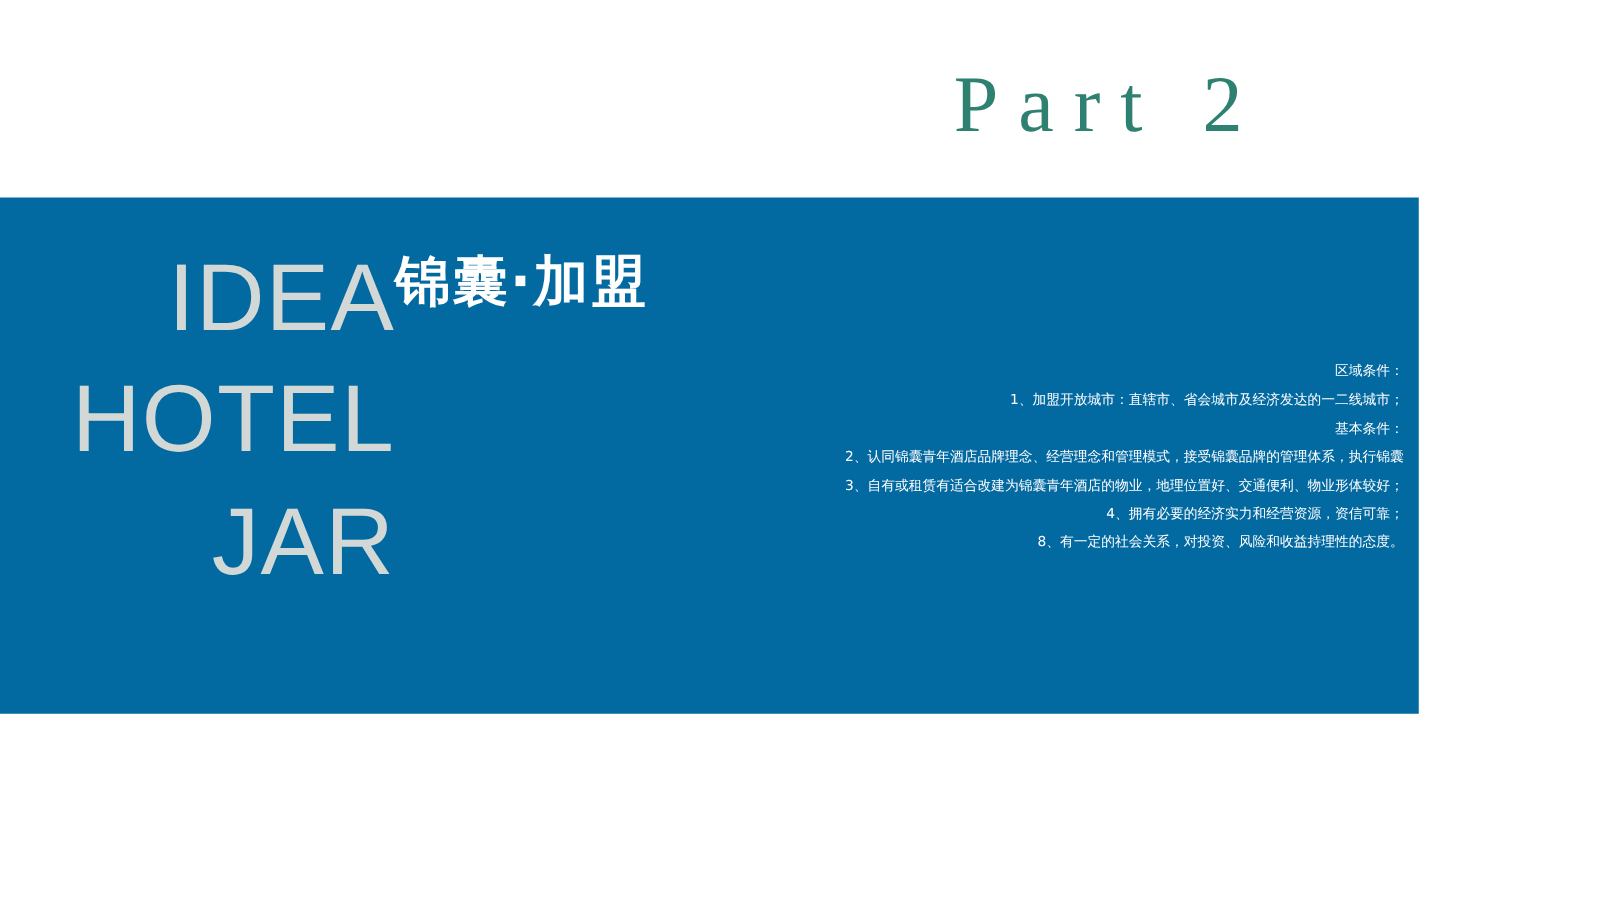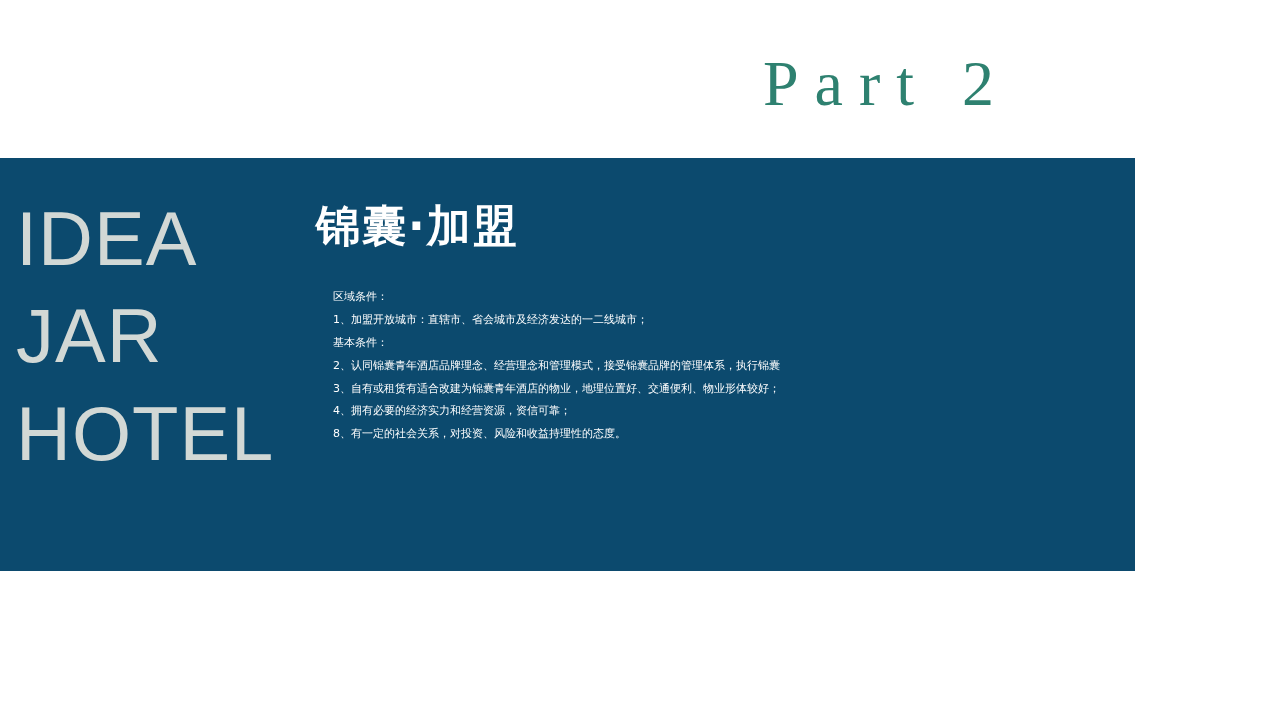--- a/index.html
+++ b/index.html
@@ -11,20 +11,21 @@
     width: 1280px;
     height: 720px;
     overflow: hidden;
     font-family: "Liberation Sans", sans-serif;
   }
   .slide {
     position: relative;
     width: 1072px;
     height: 720px;
     background: #ffffff;
+    text-align: right;
   }
   
   .part-label {
     position: absolute;
     top: 52px;
     right: 62px;
     font-family: "Liberation Serif", serif;
     font-size: 64px;
     font-weight: 400;
     letter-spacing: 16px;
@@ -32,21 +33,21 @@
     white-space: nowrap;
     line-height: 1;
   }
   
   .panel {
     position: absolute;
     left: 0;
     top: 158px;
     width: 1135px;
     height: 413px;
-    background: #0c4a6e;
+    background: #0369a1;
   }
   
   .brand-words {
     position: absolute;
     left: 16px;
     top: 32px;
     width: 300px;
     color: #d2d8d5;
     font-family: "Liberation Sans", sans-serif;
     font-weight: 400;
@@ -87,22 +88,22 @@
 <body>
 
 <div class="slide">
 
   <div class="part-label">Part 2</div>
 
   <div class="panel">
 
     <div class="brand-words">
       <div>IDEA</div>
+      <div>HOTEL</div>
       <div>JAR</div>
-      <div>HOTEL</div>
     </div>
 
     <div class="panel-heading">锦囊·加盟</div>
 
     <div class="panel-body">
       <p>区域条件：</p>
       <p>1、加盟开放城市：直辖市、省会城市及经济发达的一二线城市；</p>
       <p>基本条件：</p>
       <p>2、认同锦囊青年酒店品牌理念、经营理念和管理模式，接受锦囊品牌的管理体系，执行锦囊</p>
       <p>3、自有或租赁有适合改建为锦囊青年酒店的物业，地理位置好、交通便利、物业形体较好；</p>

